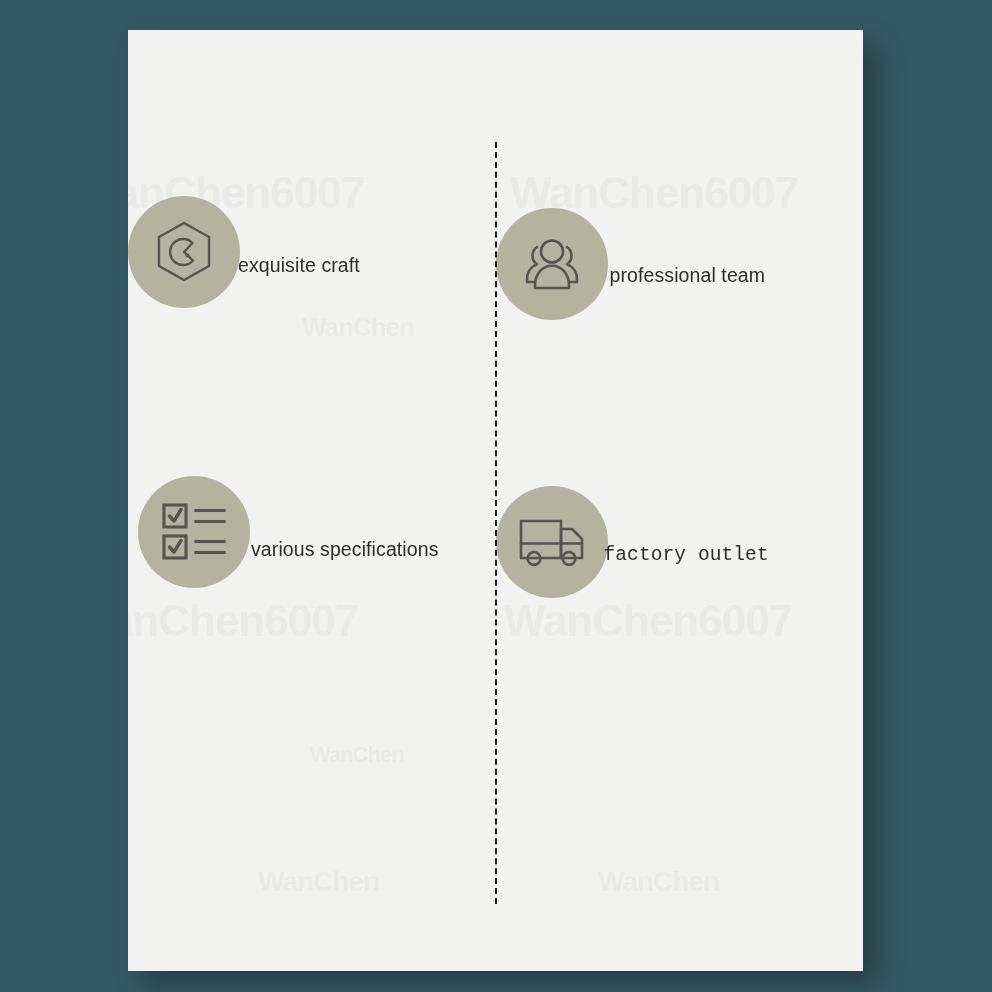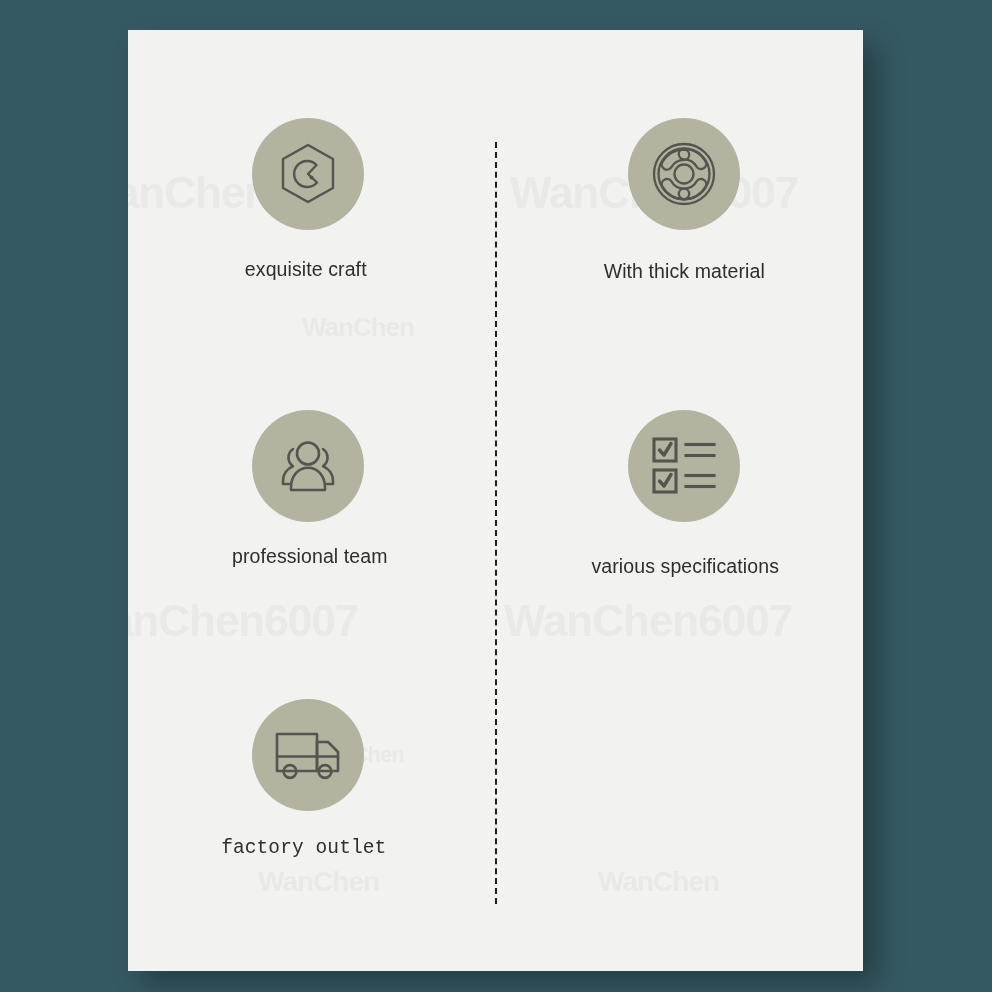--- a/index.html
+++ b/index.html
@@ -58,21 +58,20 @@
     position: absolute;
     inset: 0;
     display: grid;
     grid-template-columns: 1fr 1fr;
     grid-template-rows: repeat(3, 1fr);
     padding: 88px 0 48px 0;
   }
 
   .feature-cell {
     display: flex;
-    flex-direction: column;
     align-items: center;
     justify-content: flex-start;
     position: relative;
   }
   .feature-cell.col-left  { padding-right: 8px; }
   .feature-cell.col-right { padding-left: 10px; }
   .feature-cell.row-2 { padding-top: 24px; }
   .feature-cell.row-3 { padding-top: 44px; font-family: Liberation Mono, monospace; }
 
   .icon-circle {
@@ -142,52 +141,20 @@
           <svg width="66" height="66" viewBox="0 0 66 66" fill="none" stroke="#55544f" stroke-width="2.4" stroke-linejoin="round" stroke-linecap="round">
             <path d="M33 4 L58 18 L58 47 L33 61 L8 47 L8 18 Z"></path>
             <path d="M41.5 24 A13 13 0 1 0 42 41.5 L33 33 Z"></path>
             <circle cx="36.5" cy="36.5" r="1.9" fill="#55544f" stroke="none"></circle>
           </svg>
         </span>
       </div>
       <div class="feature-label">exquisite craft</div>
     </div>
 
-    <div class="feature-cell col-right row-1">
-      <div class="icon-circle">
-        <span>
-          <svg width="70" height="70" viewBox="0 0 70 70" fill="none" stroke="#55544f" stroke-width="2.3">
-            <circle cx="35" cy="35" r="30"></circle>
-            <circle cx="35" cy="35" r="25.5"></circle>
-            <circle cx="35" cy="35" r="9.5"></circle>
-            <path d="M35 10.5
-                     a5.2 5.2 0 0 1 0 10.4
-                     a14.6 14.6 0 0 0 -12.6 7.3
-                     a5.2 5.2 0 0 1 -9 -5.2
-                     a25.5 25.5 0 0 1 21.6 -12.5 Z" stroke-linejoin="round"></path>
-            <path d="M13.4 47.6
-                     a5.2 5.2 0 0 1 9 -5.2
-                     a14.6 14.6 0 0 0 12.6 7.3
-                     a5.2 5.2 0 0 1 0 10.4
-                     a25.5 25.5 0 0 1 -21.6 -12.5 Z" stroke-linejoin="round"></path>
-            <path d="M56.6 47.6
-                     a25.5 25.5 0 0 1 -21.6 12.5
-                     a5.2 5.2 0 0 1 0 -10.4
-                     a14.6 14.6 0 0 0 12.6 -7.3
-                     a5.2 5.2 0 0 1 9 5.2 Z" stroke-linejoin="round"></path>
-            <path d="M56.6 22.4
-                     a5.2 5.2 0 0 1 -9 5.2
-                     a14.6 14.6 0 0 0 -12.6 -7.3
-                     a5.2 5.2 0 0 1 0 -10.4
-                     a25.5 25.5 0 0 1 21.6 12.5 Z" stroke-linejoin="round"></path>
-          </svg>
-        </span>
-      </div>
-      <div class="feature-label">With thick material</div>
-    </div>
 
     <div class="feature-cell col-left row-2">
       <div class="icon-circle">
         <span>
           <svg width="68" height="60" viewBox="0 0 68 60" fill="none" stroke="#55544f" stroke-width="2.6" stroke-linecap="round" stroke-linejoin="round">
             <path d="M19 13 a10.5 10.5 0 0 0 -4.5 8.6 a10.5 10.5 0 0 0 4.4 8.6
                      C13.6 32.4 9 37.8 9 45.2 L9 48 L15 48"></path>
             <path d="M49 13 a10.5 10.5 0 0 1 4.5 8.6 a10.5 10.5 0 0 1 -4.4 8.6
                      C54.4 32.4 59 37.8 59 45.2 L59 48 L53 48"></path>
             <circle cx="34" cy="17.5" r="11"></circle>

